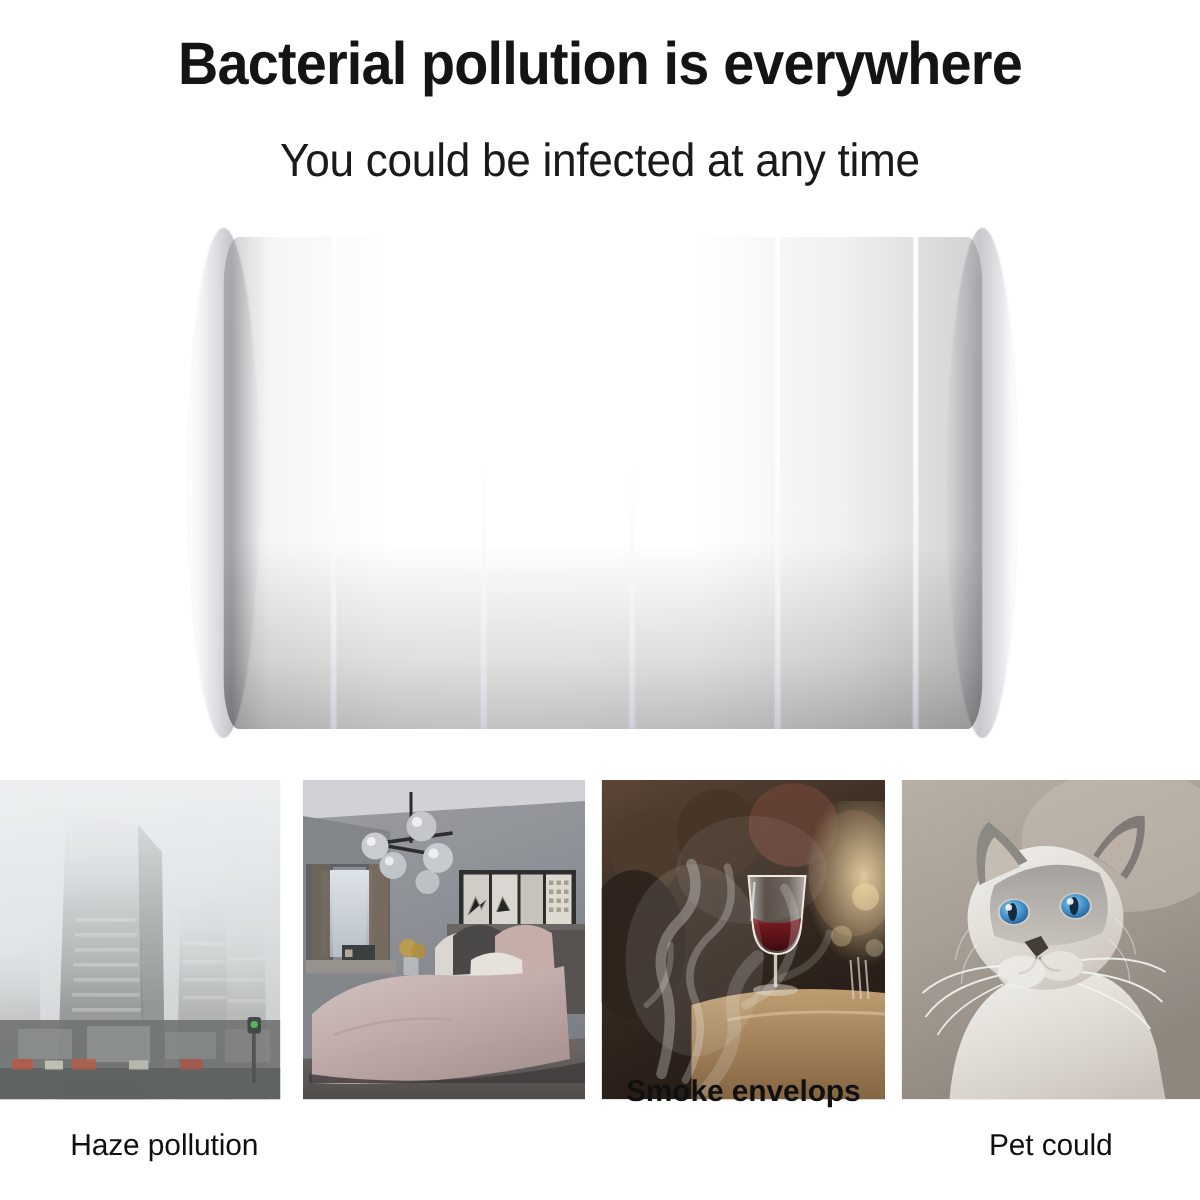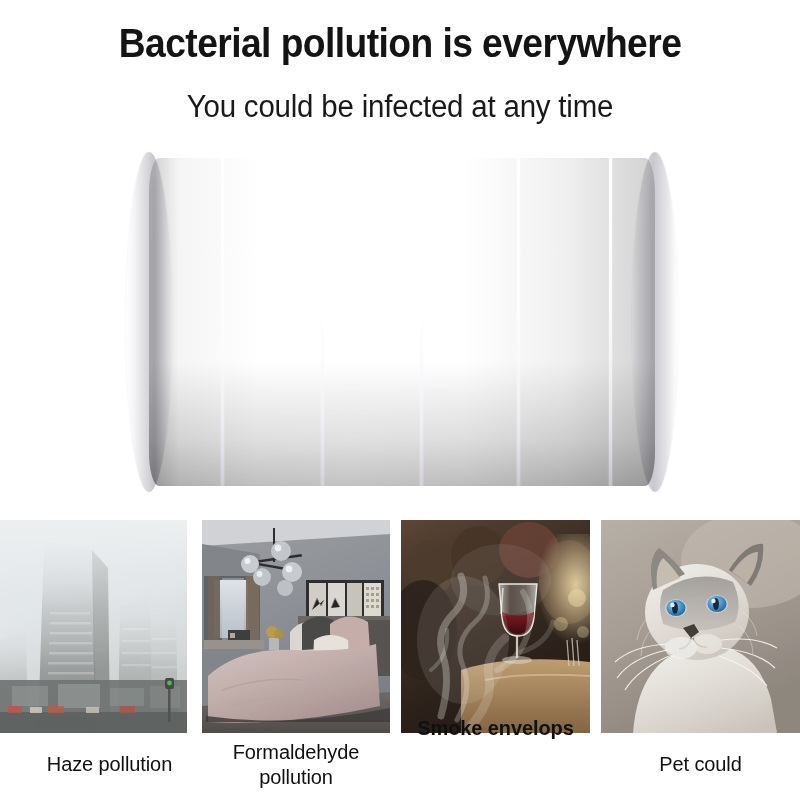--- a/index.html
+++ b/index.html
@@ -532,19 +532,18 @@
           <path d="M142 92 q12 10 14 24"></path>
           <path d="M138 106 q14 12 14 28"></path>
         </g>
         <rect width="199" height="213" fill="#a49a8f" opacity="0.05"></rect>
       </svg>
     </div>
   </div>
 
   <div class="caption c1">Haze pollution</div>
 
-  <div class="caption c2">Formaldehyde pollution</div>
 
   <div class="caption c3">Smoke envelops</div>
 
   <div class="caption c4">Pet could</div>
 
 </div>
 
 </body></html>

